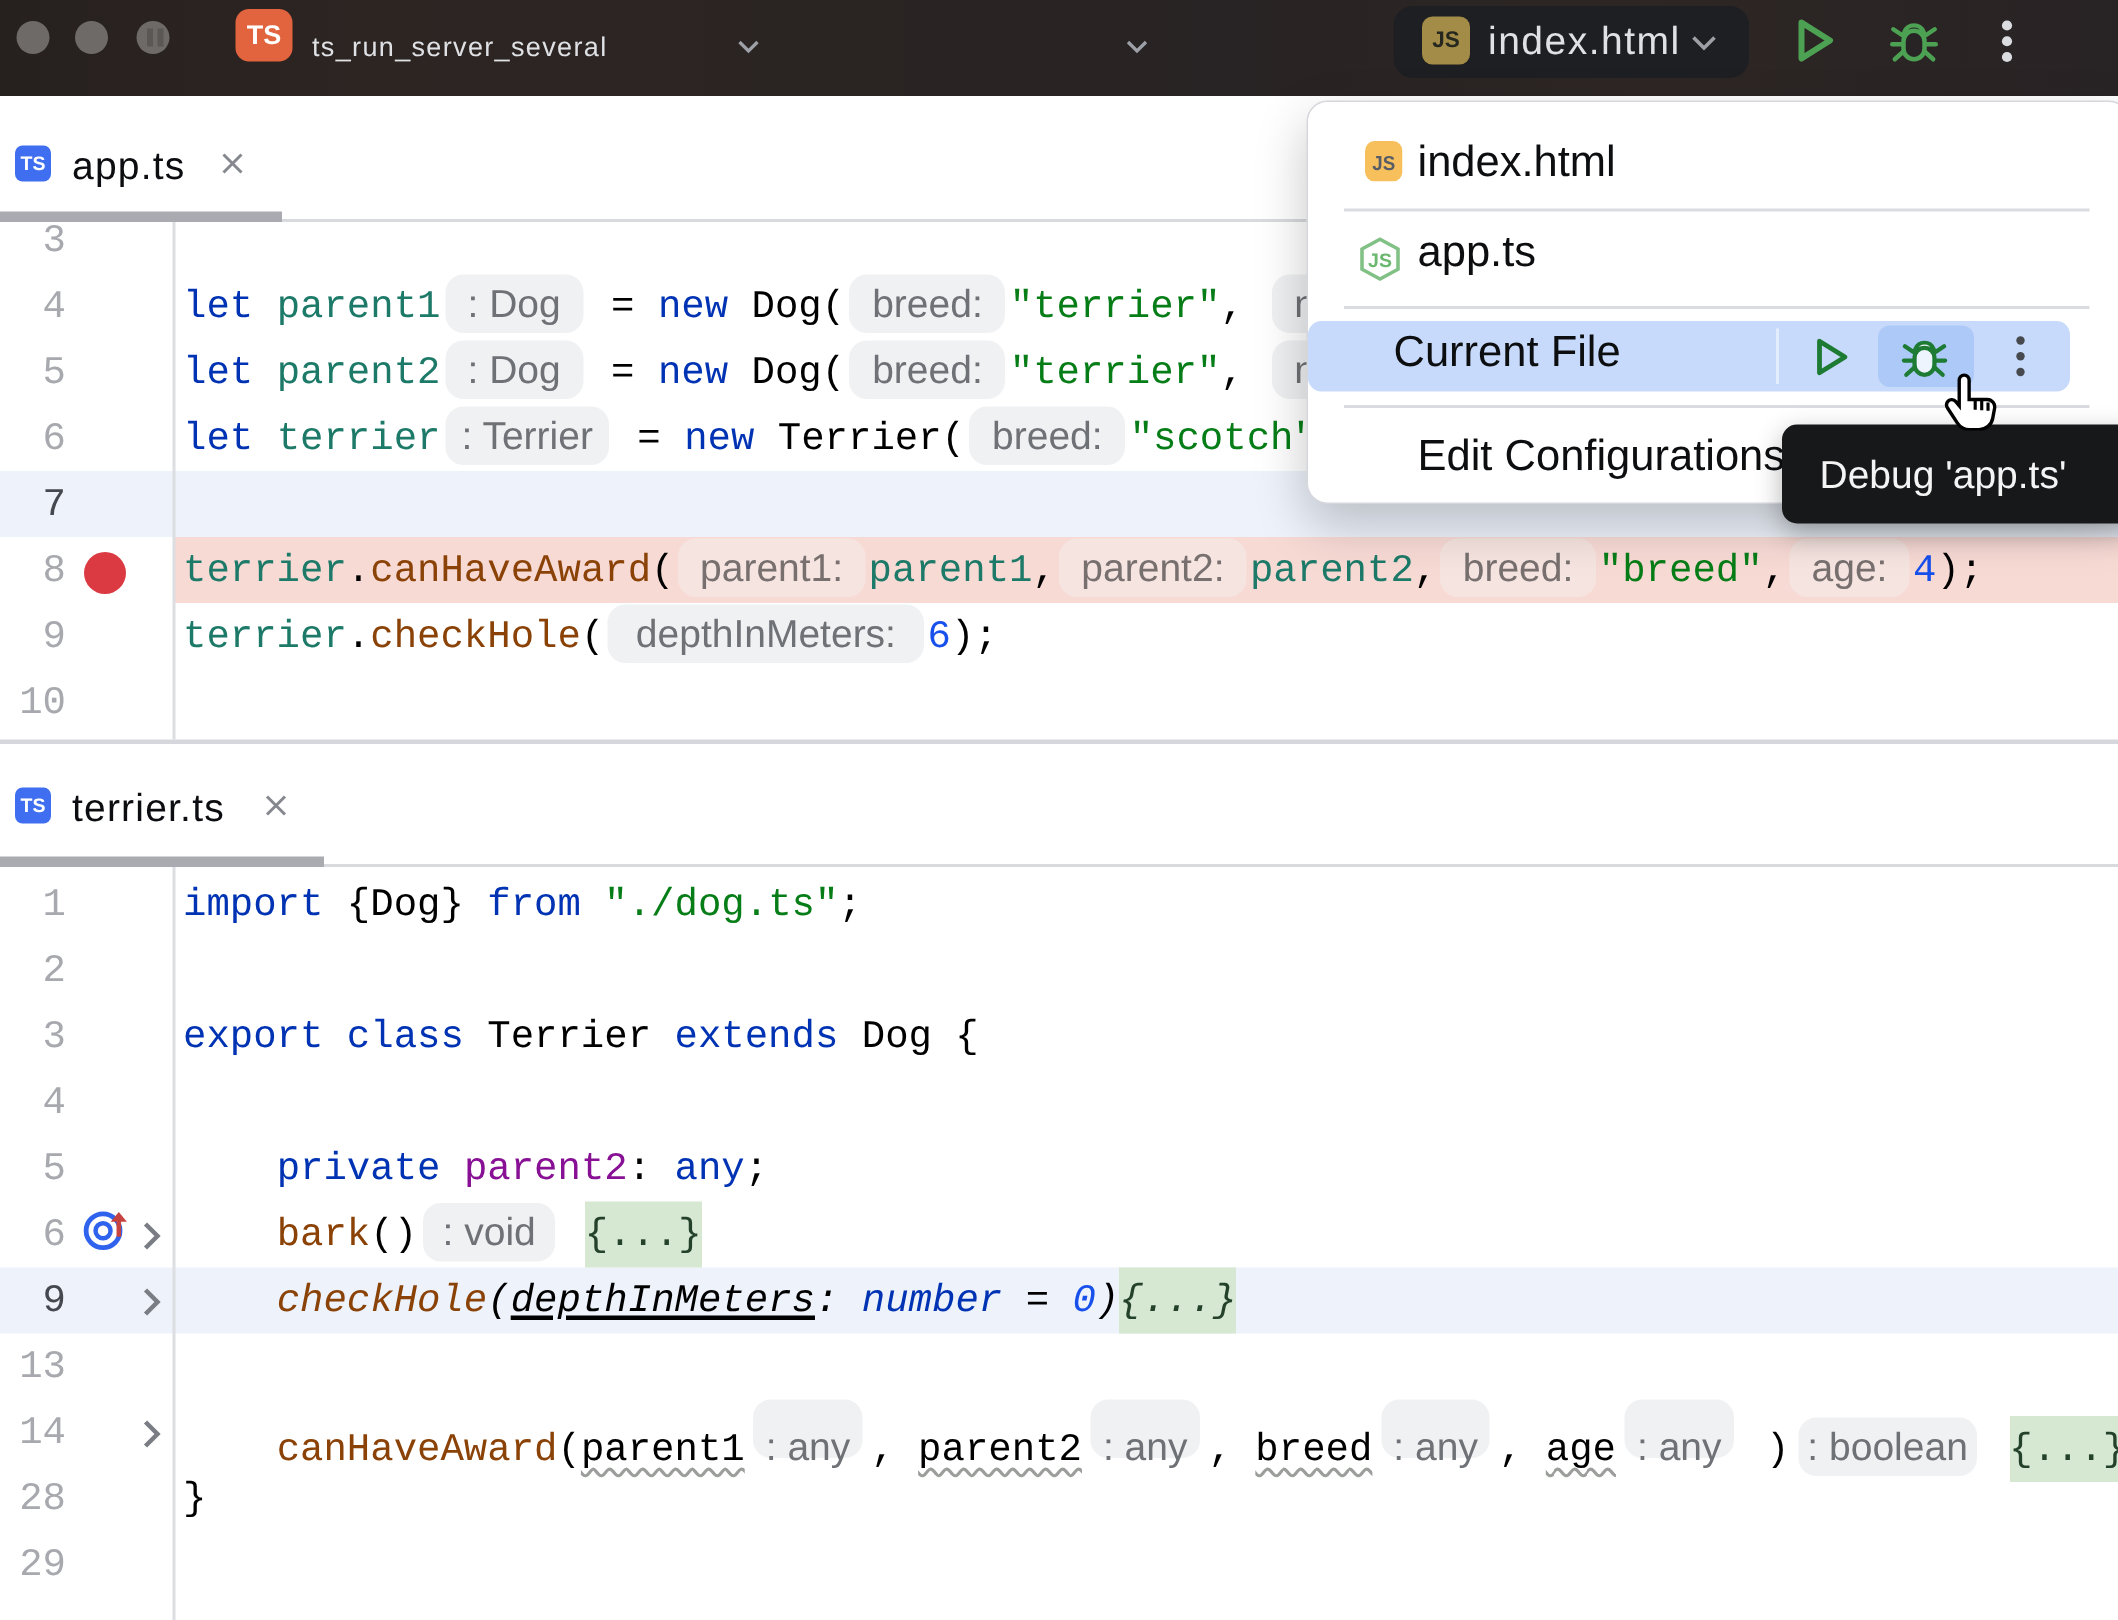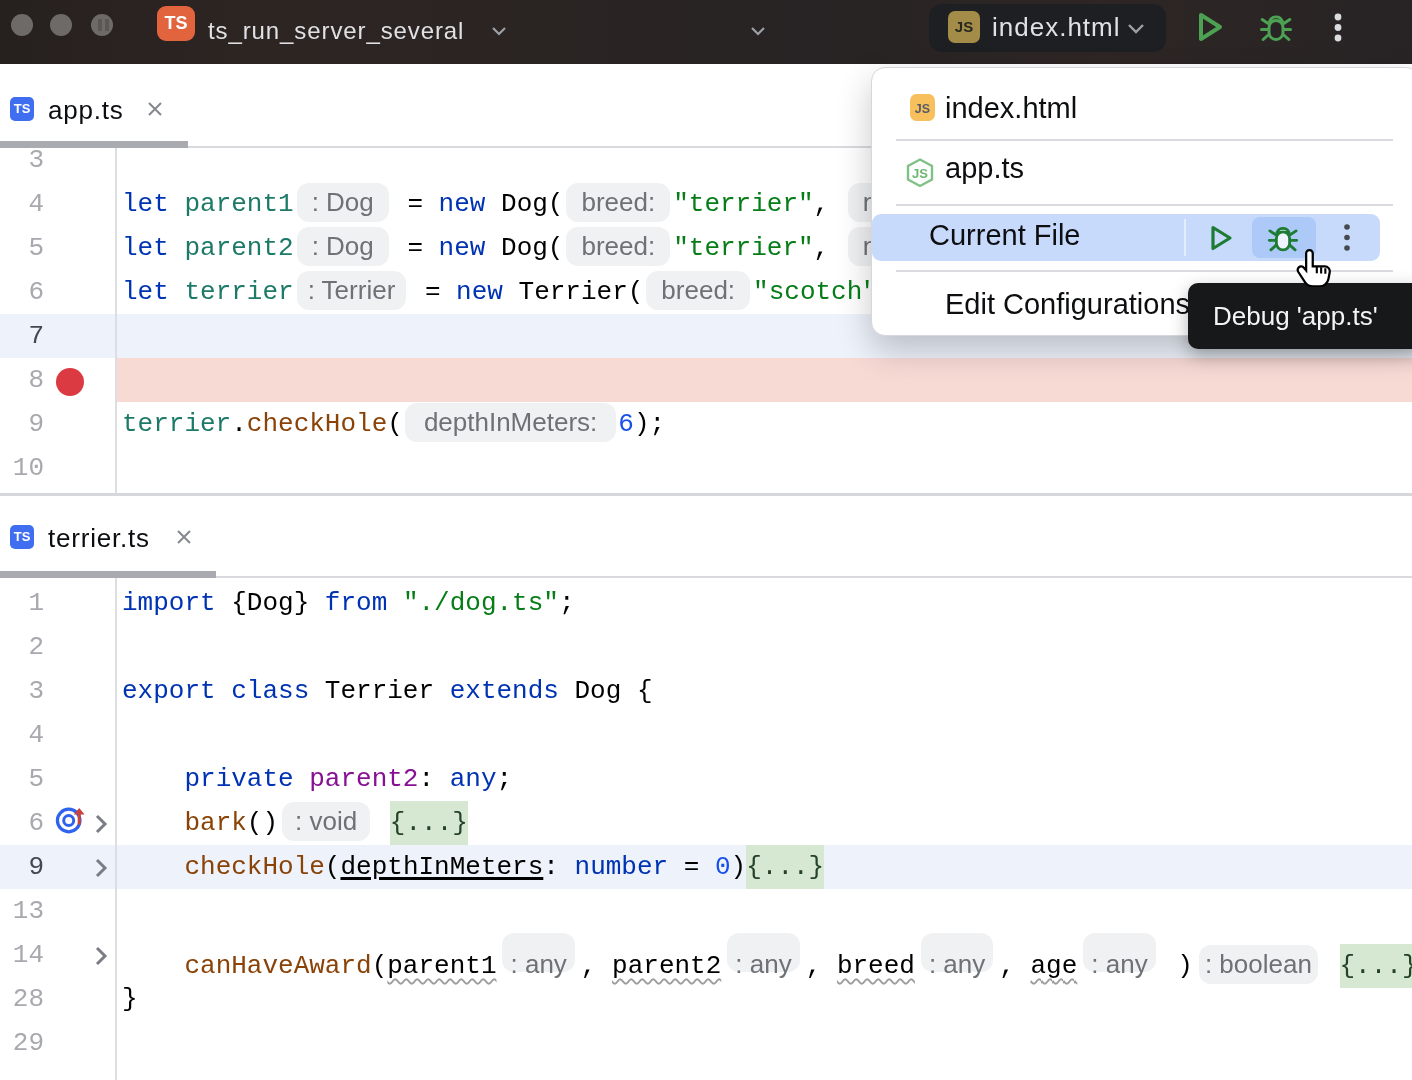--- a/index.html
+++ b/index.html
@@ -7,21 +7,21 @@
     font-family:"Liberation Sans", sans-serif; }
   body { position:relative; }
   .abs { position:absolute; }
 
   
   #titlebar { position:absolute; left:0; top:0; width:1412px; height:64px;
     background:linear-gradient(90deg,#26201f 0%,#2d2522 18%,#2a2423 40%,#282324 58%,#2d2624 78%,#282325 100%); }
   .tl { position:absolute; top:14px; width:22px; height:22px; border-radius:50%; background:#6d6a67; }
   #proj-ico { position:absolute; left:157px; top:6px; width:38px; height:35px; border-radius:9px;
     background:#e2643f; color:#fff; font-weight:bold; font-size:18px; text-align:center; line-height:35px; }
-  .tb-text { position:absolute; top:0; height:64px; line-height:62px; color:#dfe1e5; font-size:24px; letter-spacing:0.9px; }
+  .tb-text { position:absolute; top:0; height:64px; line-height:62px; color:#dfe1e5; font-size:18px; letter-spacing:0.9px; }
   #runwidget { position:absolute; left:929px; top:4px; width:237px; height:48px; border-radius:13px; background:#1e1f22; }
   #runjs { position:absolute; left:19px; top:7px; width:32px; height:32px; border-radius:7px;
     background:#a28c47; color:#26271f; font-weight:bold; font-size:15px; text-align:center; line-height:32px; }
   #runwidget .rw-text { position:absolute; left:63px; top:0; height:48px; line-height:46px; color:#dfe1e5; font-size:26px; letter-spacing:1px; }
 
   
   .edpane { position:absolute; left:0; width:1412px; background:#fff; }
   .tabicon { position:absolute; width:24px; height:24px; border-radius:5px; background:#3f6ff0;
     color:#fff; font-weight:bold; font-size:13px; text-align:center; line-height:24px; }
   .tabtext { position:absolute; color:#0c0d10; font-size:26px; letter-spacing:0.8px; }
@@ -124,20 +124,21 @@
   <div class="lnum" style="top:206px;">6</div>
   <div class="lnum on" style="top:250px;">7</div>
   <div class="lnum" style="top:294px;">8</div>
   <div class="lnum" style="top:338px;">9</div>
   <div class="lnum" style="top:382px;">10</div>
   <div class="abs" style="left:56px; top:304px; width:28px; height:28px; border-radius:50%; background:#db3a42;"></div>
 
   <div class="code" style="top:118px;"><span class="kw">let</span> <span class="var">parent1</span><span class="pill">: Dog</span> = <span class="kw">new</span> Dog(<span class="pill">breed:</span><span class="str">"terrier"</span>, <span class="pill">name:</span><span class="str">"Fido");</span></div>
   <div class="code" style="top:162px;"><span class="kw">let</span> <span class="var">parent2</span><span class="pill">: Dog</span> = <span class="kw">new</span> Dog(<span class="pill">breed:</span><span class="str">"terrier"</span>, <span class="pill">name:</span><span class="str">"Rex");</span></div>
   <div class="code" style="top:206px;"><span class="kw">let</span> <span class="var">terrier</span><span class="pill pd11">: Terrier</span> = <span class="kw">new</span> Terrier(<span class="pill">breed:</span><span class="str">"scotch"</span></div>
+  <div class="code" style="top:294px;"><span class="var">terrier</span>.<span class="fn">canHaveAward</span>(<span class="pill pillp">parent1:</span><span class="var">parent1</span>,<span class="pill pillp">parent2:</span><span class="var">parent2</span>,<span class="pill pillp">breed:</span><span class="str">"breed"</span>,<span class="pill pillp">age:</span><span class="num">4</span>);</div>
   <div class="code" style="top:338px;"><span class="var">terrier</span>.<span class="fn">checkHole</span>(<span class="pill m2 pd19">depthInMeters:</span><span class="num">6</span>);</div>
 </div>
 
 <div class="abs" style="left:0; top:493px; width:1412px; height:3px; background:#d5d7dc;"></div>
 
 <div class="edpane" id="ed2" style="top:496px; height:584px;">
   <div class="tabicon" style="left:10px; top:29px;">TS</div>
   <div class="tabtext" style="left:48px; top:27px;">terrier.ts</div>
   <svg class="abs" style="left:175px; top:32px;" width="18" height="18" viewBox="0 0 18 18">
     <path d="M3 3 L15 15 M15 3 L3 15" stroke="#85888e" stroke-width="2"></path>
@@ -157,21 +158,21 @@
   <div class="lnum on" style="top:349px;">9</div>
   <div class="lnum" style="top:393px;">13</div>
   <div class="lnum" style="top:437px;">14</div>
   <div class="lnum" style="top:481px;">28</div>
   <div class="lnum" style="top:525px;">29</div>
 
   <div class="code" style="top:85px;"><span class="kw">import</span> {Dog} <span class="kw">from</span> <span class="str">"./dog.ts"</span>;</div>
   <div class="code" style="top:173px;"><span class="kw">export class</span> Terrier <span class="kw">extends</span> Dog {</div>
   <div class="code" style="top:261px;">    <span class="kw">private</span> <span class="fld">parent2</span>: <span class="kw">any</span>;</div>
   <div class="code" style="top:305px;">    <span class="fn">bark</span>()<span class="pill pd13 m4">: void</span> <span class="fold">{...}</span></div>
-  <div class="code" style="top:349px;">    <span class="fn">checkHole</span>(<span class="un">depthInMeters</span>: <span class="kw">number</span> = <span class="num">0</span>)<span class="fold">{...}</span></div>
+  <div class="code" style="top:349px;font-style:italic;">    <span class="fn">checkHole</span>(<span class="un">depthInMeters</span>: <span class="kw">number</span> = <span class="num">0</span>)<span class="fold">{...}</span></div>
   <div class="code" style="top:437px;">    <span class="fn">canHaveAward</span>(<span class="wv">parent1</span><span class="pill pd8 m6">: any</span>, <span class="wv">parent2</span><span class="pill pd8 m6">: any</span>, <span class="wv">breed</span><span class="pill pd8 m6">: any</span>, <span class="wv">age</span><span class="pill pd8 m6">: any</span> )<span class="pill pd6 m6">: boolean</span> <span class="fold">{...}</span></div>
   <div class="code" style="top:481px;">}</div>
 
   <svg class="abs" style="left:93px; top:317px;" width="16" height="22" viewBox="0 0 16 22">
     <polyline points="4,3 12,11 4,19" fill="none" stroke="#7a7d84" stroke-width="3"></polyline>
     </svg>
   <svg class="abs" style="left:93px; top:361px;" width="16" height="22" viewBox="0 0 16 22">
     <polyline points="4,3 12,11 4,19" fill="none" stroke="#7a7d84" stroke-width="3"></polyline>
     </svg>
   <svg class="abs" style="left:93px; top:449px;" width="16" height="22" viewBox="0 0 16 22">

